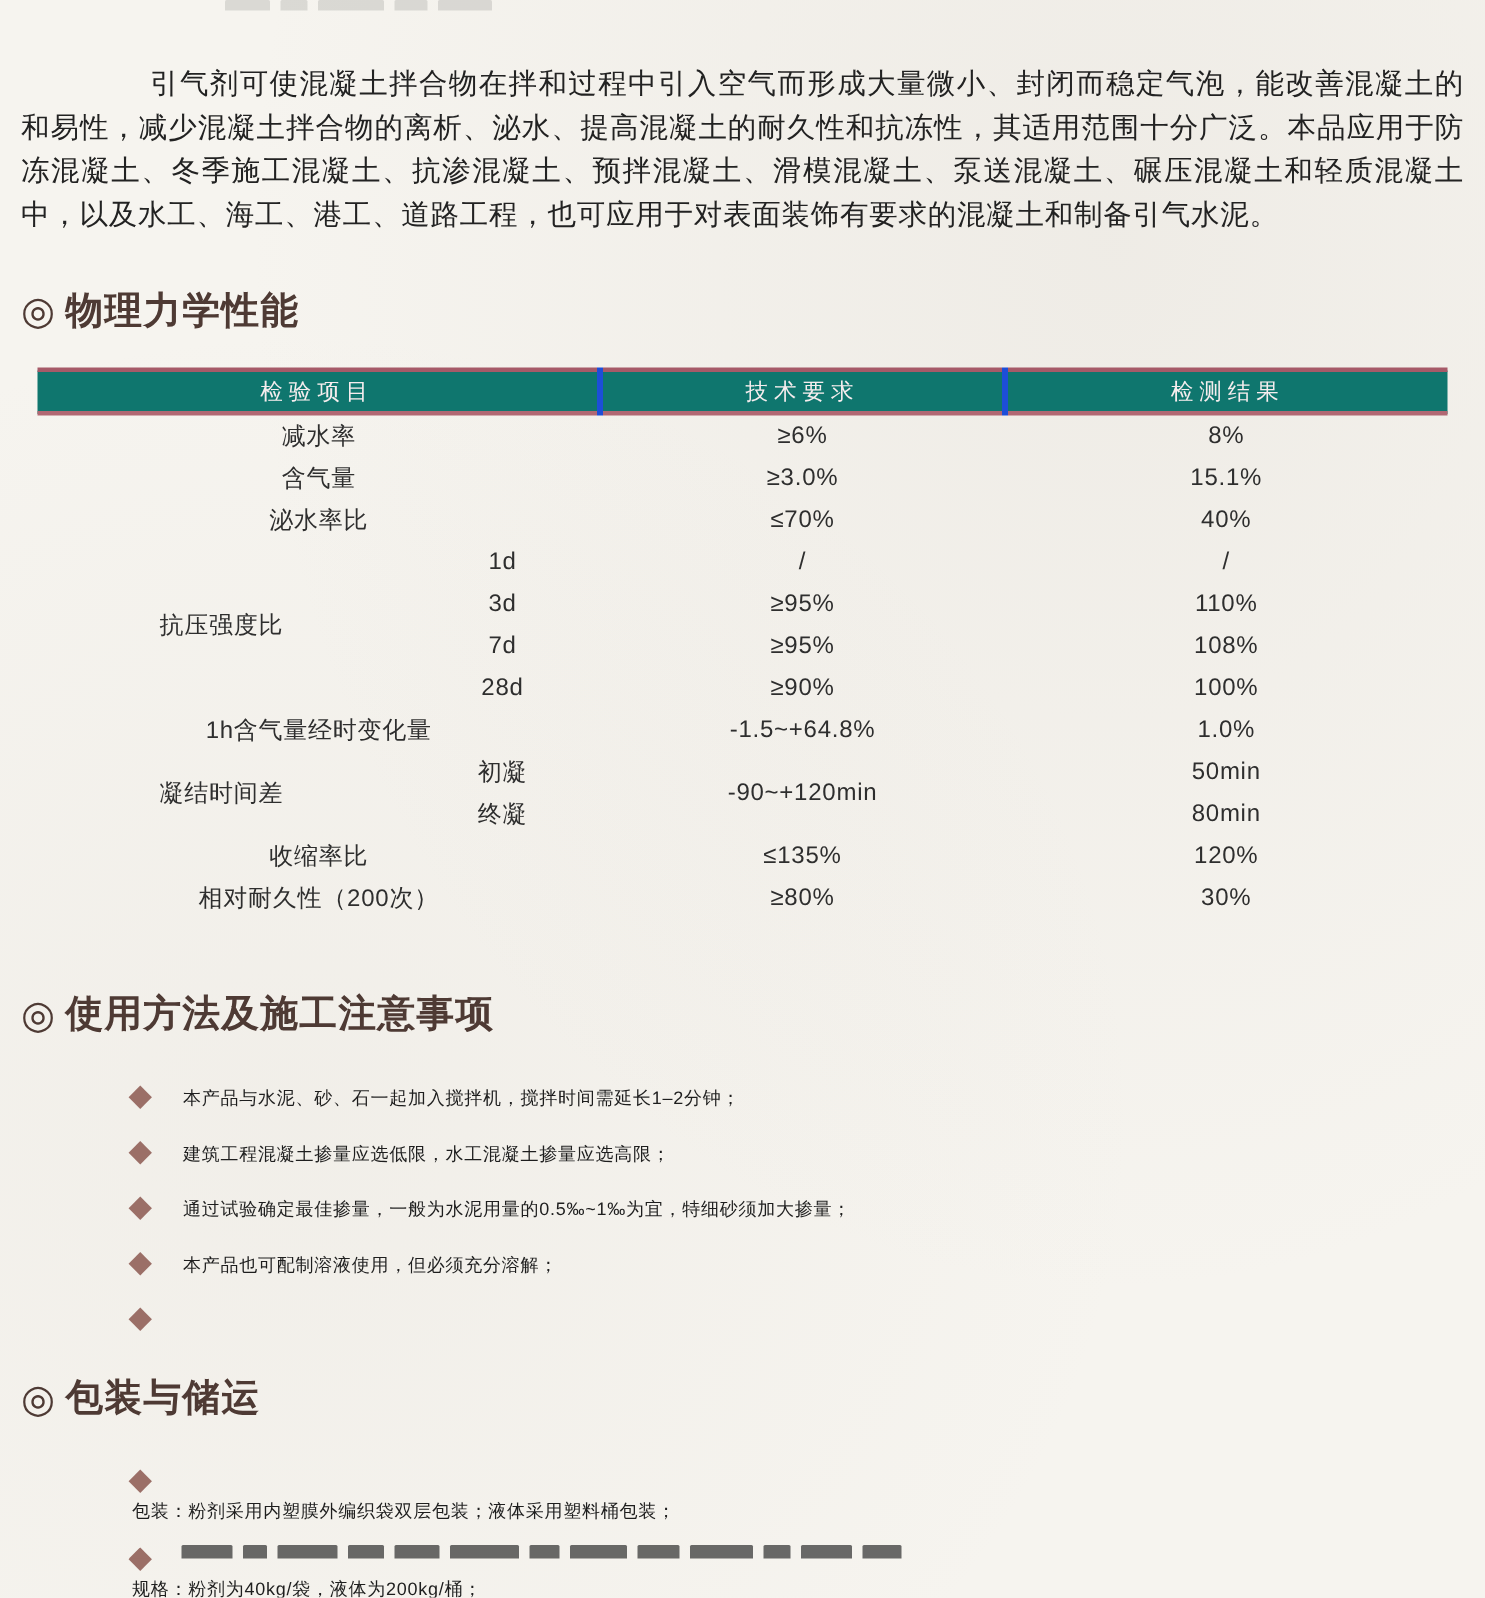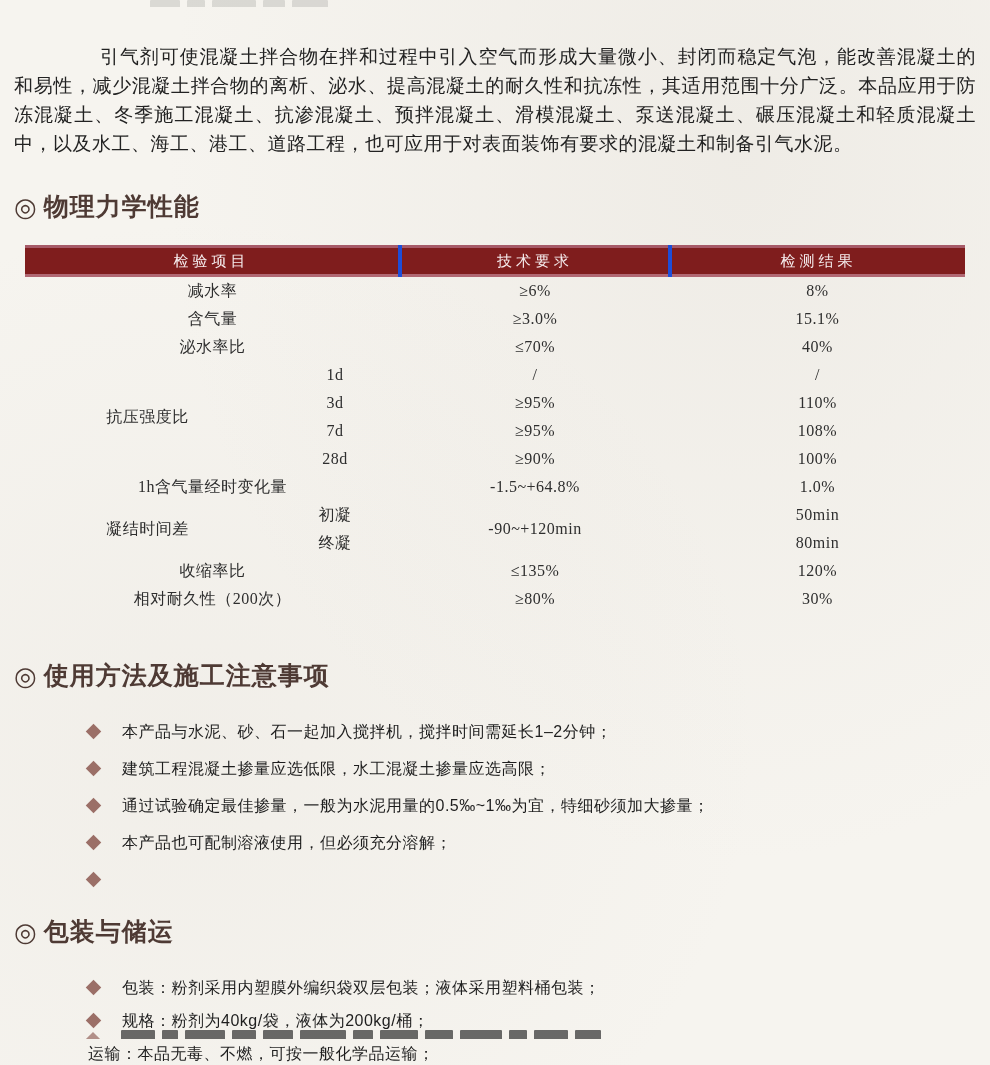--- a/index.html
+++ b/index.html
@@ -35,41 +35,41 @@
   
   table.perf{
     border-collapse:collapse;table-layout:fixed;
     width:940px;margin:22px auto 0 11px;
   }
   table.perf col.cA{width:245px;}
   table.perf col.cB{width:130px;}
   table.perf col.cC{width:270px;}
   table.perf col.cD{width:295px;}
   table.perf thead th{
-    background:#7f1d1d;color:#f6edee;font-size:15px;font-weight:400;
+    background:#0f766e;color:#f6edee;font-size:15px;font-weight:400;
     letter-spacing:4px;height:22px;padding:2px 0;
     border-top:3px solid #a65a68;border-bottom:3px solid #b16873;
   }
   table.perf thead th + th{border-left:4px solid #1d4ed8;}
   table.perf td{
     text-align:center;font-size:16px;color:#2e2e2e;
-    height:28px;padding:0;vertical-align:middle;letter-spacing:.5px;font-family:Liberation Serif, serif;
+    height:28px;padding:0;vertical-align:middle;letter-spacing:.5px;
   }
   td.span-item{padding-left:70px;}
   td.group-label{padding-left:0;}
 
   
   ul.bullets{list-style:none;margin:26px 0 0 0;padding:0 0 0 74px;}
   ul.bullets li{display:flex;align-items:flex-start;margin-bottom:9px;}
-  ul.bullets.tight li{margin-bottom:5px;}
+  ul.bullets.tight li{margin-bottom:5px;flex-direction:column;}
   .diamond{
     flex:0 0 auto;width:11px;height:11px;background:#9b6f67;
     transform:rotate(45deg);margin:8px 23px 0 0;
   }
-  .b-text{font-size:16px;line-height:28px;color:#1e1e1e;letter-spacing:.5px;}
+  .b-text{font-size:12px;line-height:28px;color:#1e1e1e;letter-spacing:.5px;}
 
   
   .clip-strip{position:absolute;left:0;right:0;overflow:hidden;}
   .clip-top{top:0;height:7px;opacity:.14;}
   .clip-bottom{bottom:0;height:9px;opacity:.75;}
   .clip-row{display:flex;align-items:flex-start;padding-left:88px;gap:7px;}
   .clip-row .diamond{margin:4px 16px 0 0;width:10px;height:10px;}
   .glyph{height:22px;background:#3a3a3a;border-radius:1px;}
 </style>
 </head>

